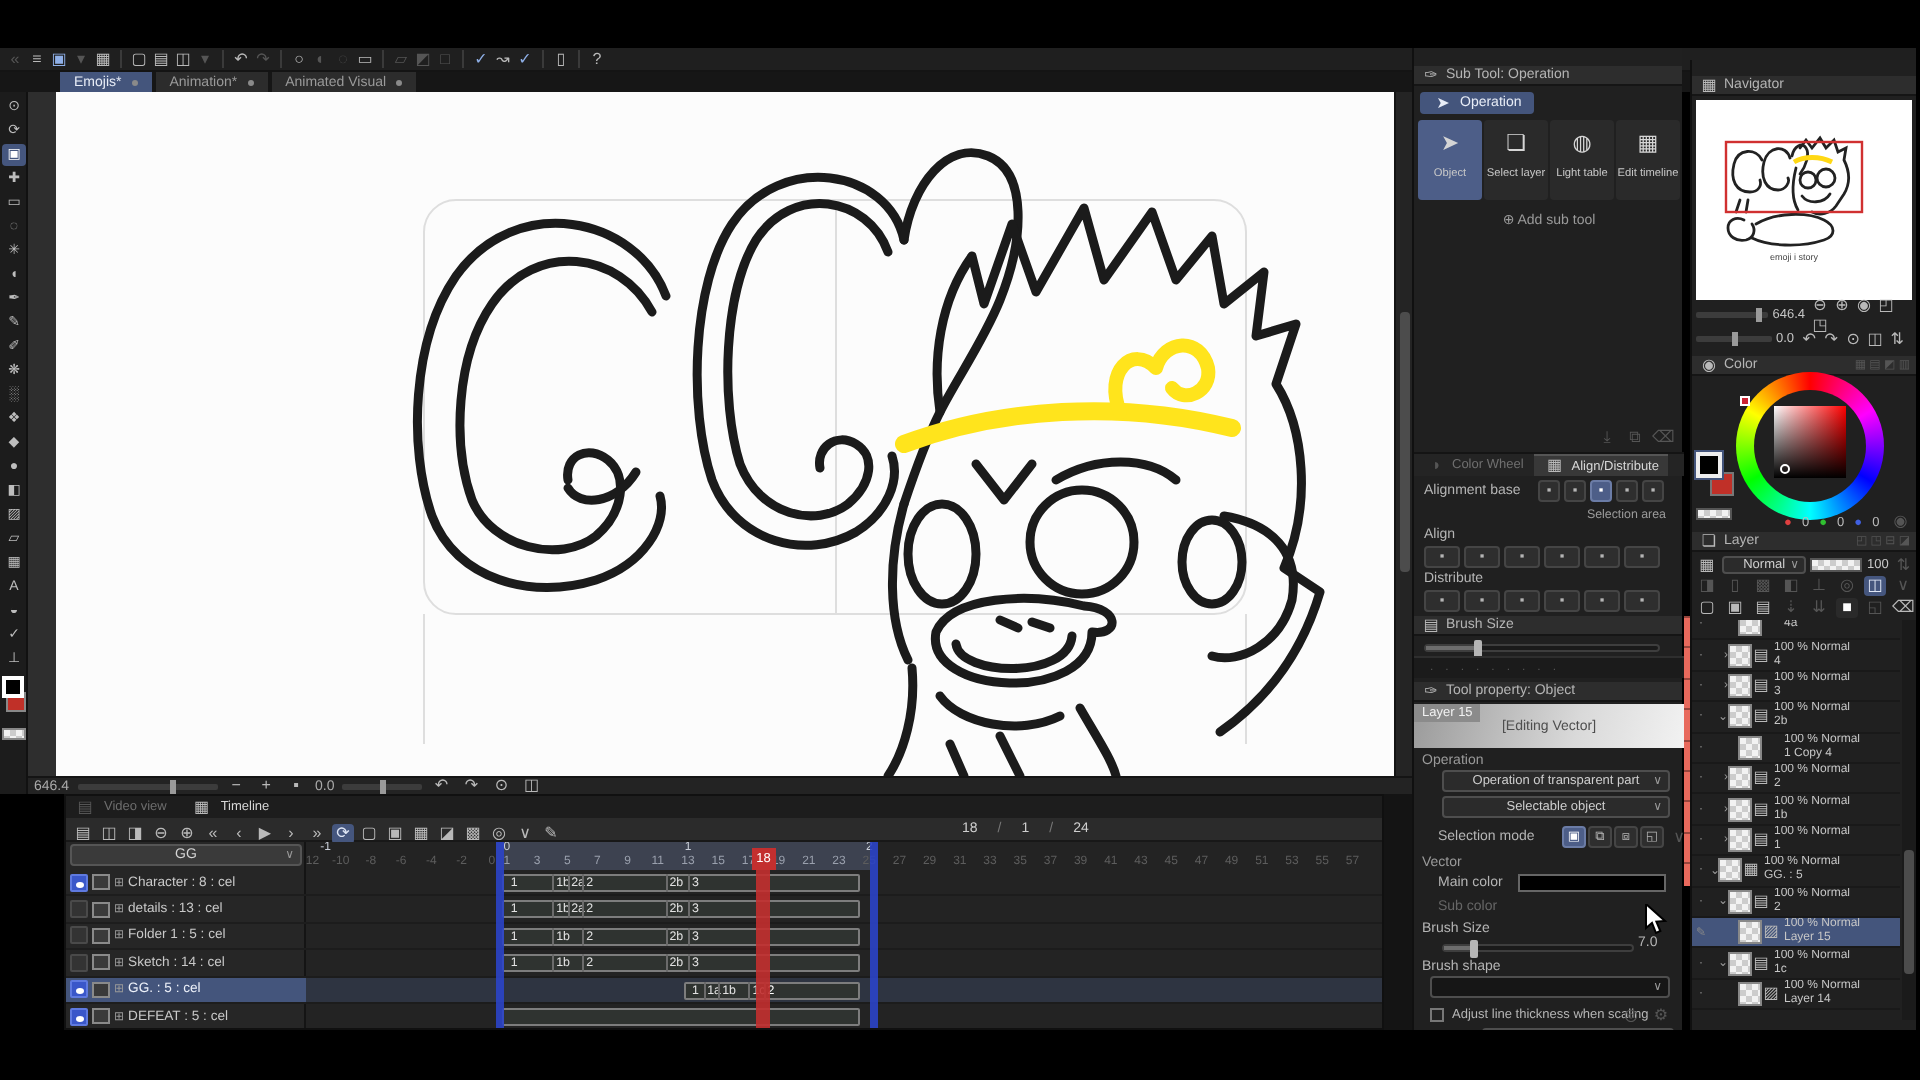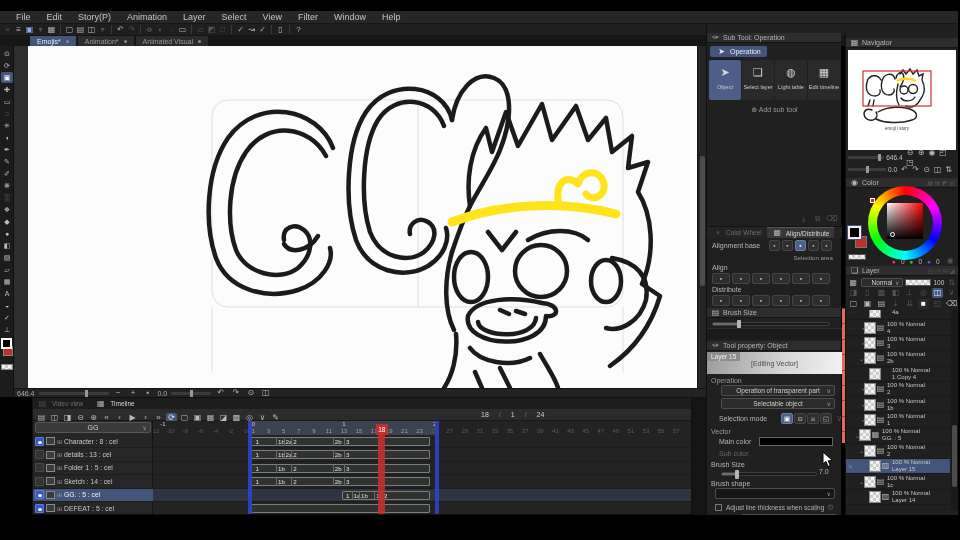--- a/index.html
+++ b/index.html
@@ -84,32 +84,20 @@
   
   .matte{background:#000}
 </style>
 </head>
 <body>
 
 <div id="app">
 
   <div class="abs matte" style="left:0;top:0;width:960px;height:11px"></div>
 
-  <div id="menubar" class="abs">
-      <span class="menu-item">File</span>
-      <span class="menu-item">Edit</span>
-      <span class="menu-item">Story(P)</span>
-      <span class="menu-item">Animation</span>
-      <span class="menu-item">Layer</span>
-      <span class="menu-item">Select</span>
-      <span class="menu-item">View</span>
-      <span class="menu-item">Filter</span>
-      <span class="menu-item">Window</span>
-      <span class="menu-item">Help</span>
-    </div>
 
   <div id="cmdbar" class="abs">
       <span class="icon dim">«</span>
       <span class="icon">≡</span>
       <span class="icon accent">▣</span>
       <span class="icon dim">▾</span>
       <span class="icon">▦</span>
       <span class="sep"></span>
       <span class="icon">▢</span>
       <span class="icon">▤</span>

